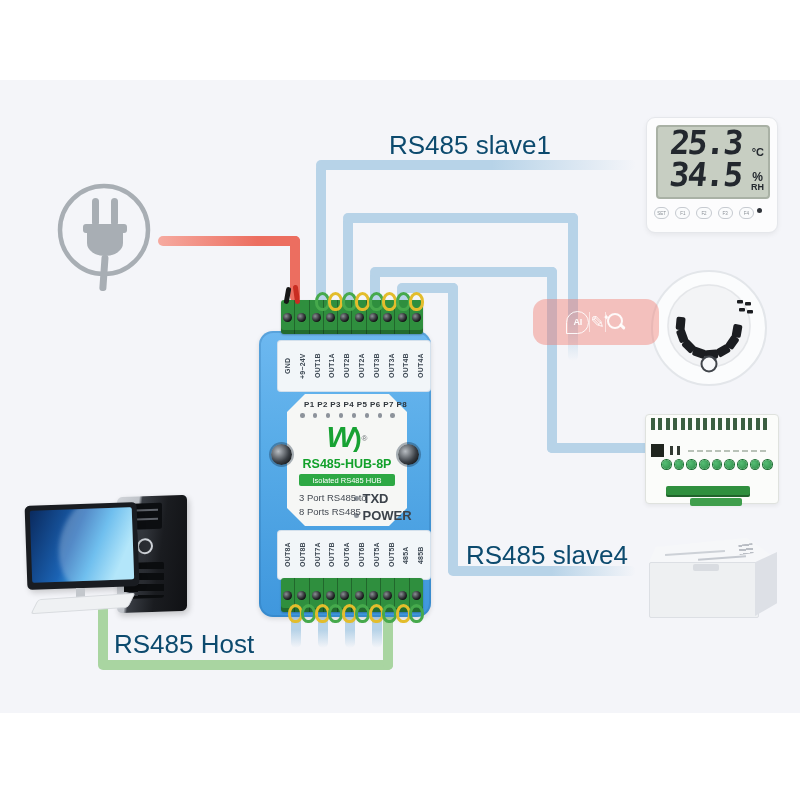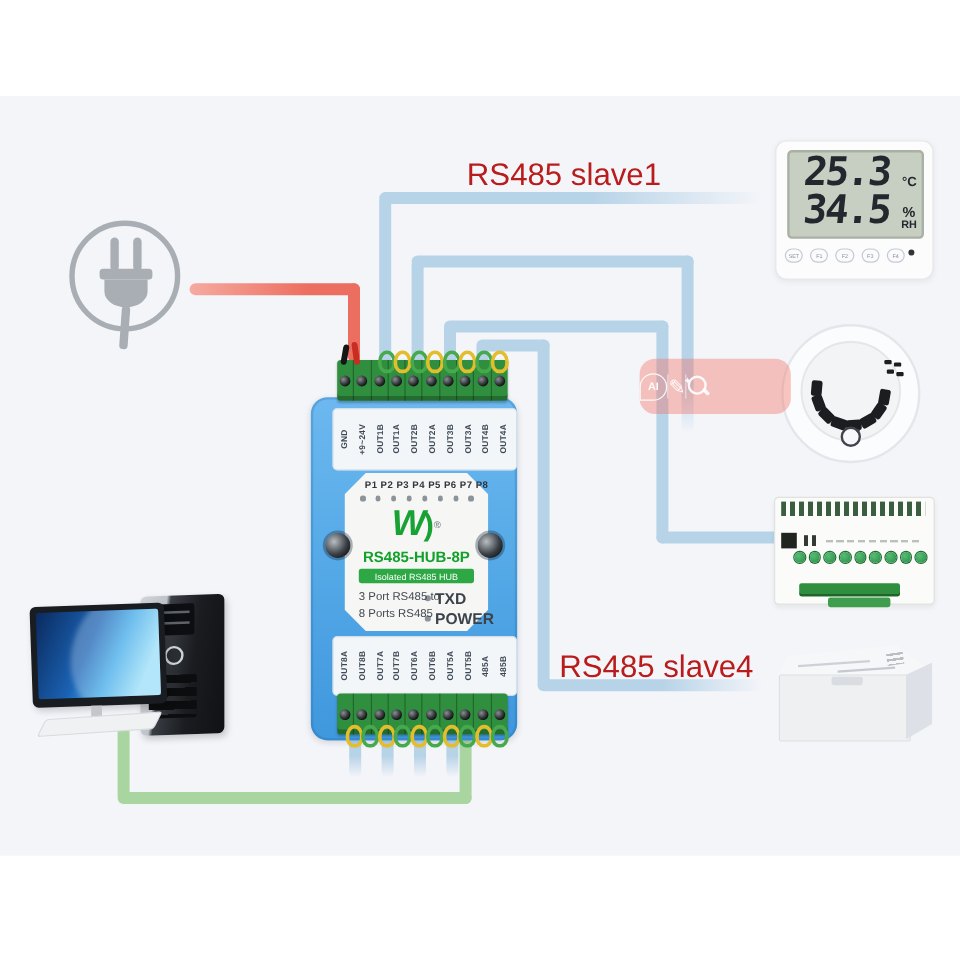--- a/index.html
+++ b/index.html
@@ -1,21 +1,21 @@
 <!DOCTYPE html>
 <html><head>
 <meta charset="utf-8">
 <style>
   html,body{margin:0;padding:0;background:#fff;}
   #canvas{position:relative;width:800px;height:800px;background:#ffffff;overflow:hidden;
           font-family:"Liberation Sans",sans-serif;}
   .abs{position:absolute;}
   .band{position:absolute;left:0;top:80px;width:800px;height:633px;background:#f4f5f9;z-index:0;}
   .wire{position:absolute;border-radius:5px;z-index:2;}
-  .lbl{position:absolute;color:#b91c1c;font-size:26px;z-index:5;white-space:nowrap;}
+  .lbl{position:absolute;color:#0c4a6e;font-size:26px;z-index:5;white-space:nowrap;}
   .tblock{position:absolute;background:#2f8f3e;border-radius:3px;display:flex;z-index:3;
           box-shadow:inset 0 -4px 0 rgba(0,0,0,.25), 0 1px 2px rgba(0,0,0,.25);}
   .tcell{flex:1;display:flex;align-items:center;justify-content:center;border-left:1px solid rgba(0,0,0,.28);}
   .tcell:first-child{border-left:none;}
   .screw{width:9px;height:9px;border-radius:50%;background:radial-gradient(circle at 35% 35%,#8a8f94 0%,#3a3d40 45%,#0c0d0e 75%);}
   .strip{position:absolute;background:#f2f6f9;border-radius:4px;display:flex;justify-content:space-between;
          padding:2px 3px;z-index:3;box-shadow:inset 0 0 0 1px rgba(120,160,200,.25);}
   .vlab{writing-mode:vertical-rl;transform:rotate(180deg);font-size:7px;font-weight:bold;color:#3d4853;
         flex:1;display:flex;align-items:center;justify-content:center;letter-spacing:.2px;}
   .loop{position:absolute;width:9px;height:13px;border:3px solid;border-radius:50% 50% 45% 45%;z-index:4;background:transparent;}
@@ -222,20 +222,21 @@
   <span class="loop" style="left:328px;top:604px;border-color:#46a94c;"></span>
   <span class="loop" style="left:342px;top:604px;border-color:#e3bd2c;"></span>
   <span class="loop" style="left:355px;top:604px;border-color:#46a94c;"></span>
   <span class="loop" style="left:369px;top:604px;border-color:#e3bd2c;"></span>
   <span class="loop" style="left:382px;top:604px;border-color:#46a94c;"></span>
   <span class="loop" style="left:396px;top:604px;border-color:#e3bd2c;"></span>
   <span class="loop" style="left:409px;top:604px;border-color:#46a94c;"></span>
 
   <div class="lbl" style="left:389px;top:130px;">RS485 slave1</div>
   <div class="lbl" style="left:466px;top:540px;">RS485 slave4</div>
+  <div class="lbl" style="left:114px;top:629px;">RS485 Host</div>
 
   <div class="abs" style="left:646px;top:117px;width:130px;height:114px;background:#fcfcfd;border:1px solid #e5e7eb;border-radius:9px;box-shadow:0 2px 5px rgba(0,0,0,.06);z-index:3;"></div>
   <div class="abs" style="left:656px;top:125px;width:110px;height:70px;background:#c7cec2;border:2px solid #a9b1a5;border-radius:4px;z-index:4;"></div>
   <div class="abs" style="left:660px;top:126px;width:104px;display:flex;align-items:flex-end;z-index:5;">
     <span class="seg" style="font-size:33px;line-height:34px;flex:1;text-align:center;">25.3</span>
     <span style="font-size:11px;font-weight:bold;color:#23282e;line-height:16px;">°C</span>
   </div>
   <div class="abs" style="left:660px;top:158px;width:104px;display:flex;align-items:flex-end;z-index:5;">
     <span class="seg" style="font-size:33px;line-height:34px;flex:1;text-align:center;">34.5</span>
     <span style="display:flex;flex-direction:column;align-items:center;line-height:10px;">
@@ -339,21 +340,21 @@
            background:linear-gradient(115deg,#0a2a5e 0%,#1b63b4 42%,#3fa9e8 62%,#9adef8 85%);">
         <div style="position:absolute;left:30px;top:-20px;width:90px;height:110px;background:rgba(255,255,255,.25);transform:rotate(28deg);border-radius:50%;filter:blur(2px);"></div>
       </div>
     </div>
     <div class="abs" style="left:56px;top:96px;width:9px;height:12px;background:#c3c7cc;"></div>
     <div class="abs" style="left:30px;top:106px;width:62px;height:8px;background:#dcdfe3;border-radius:4px;transform:rotate(-4deg);"></div>
     <div class="abs" style="left:16px;top:104px;width:92px;height:13px;background:#eff1f3;border:1px solid #d8dbdf;border-radius:3px;transform:skewX(-30deg) rotate(-4deg);"></div>
   </div>
 
   <div class="abs" style="left:533px;top:299px;width:126px;height:46px;background:rgba(240,118,108,.42);border-radius:13px;z-index:6;
-       display:flex;align-items:center;justify-content:flex-start;">
+       display:flex;align-items:center;justify-content:center;">
     <span style="width:21px;height:21px;border:1.5px solid rgba(255,255,255,.9);border-radius:50% 50% 50% 0;
           display:flex;align-items:center;justify-content:center;font-size:9px;font-weight:bold;color:rgba(255,255,255,.95);">AI</span>
     <span class="pill-div"></span>
     <span style="position:relative;color:rgba(255,255,255,.92);font-size:17px;line-height:17px;">✎<span style="position:absolute;right:-5px;top:-5px;font-size:8px;">✦</span></span>
     <span class="pill-div"></span>
     <span style="position:relative;width:20px;height:20px;display:inline-block;">
       <span style="position:absolute;left:1px;top:1px;width:12px;height:12px;border:2.5px solid rgba(255,255,255,.9);border-radius:50%;"></span>
       <span style="position:absolute;left:13px;top:13px;width:7px;height:2.5px;background:rgba(255,255,255,.9);border-radius:2px;transform:rotate(45deg);"></span>
     </span>
   </div>

